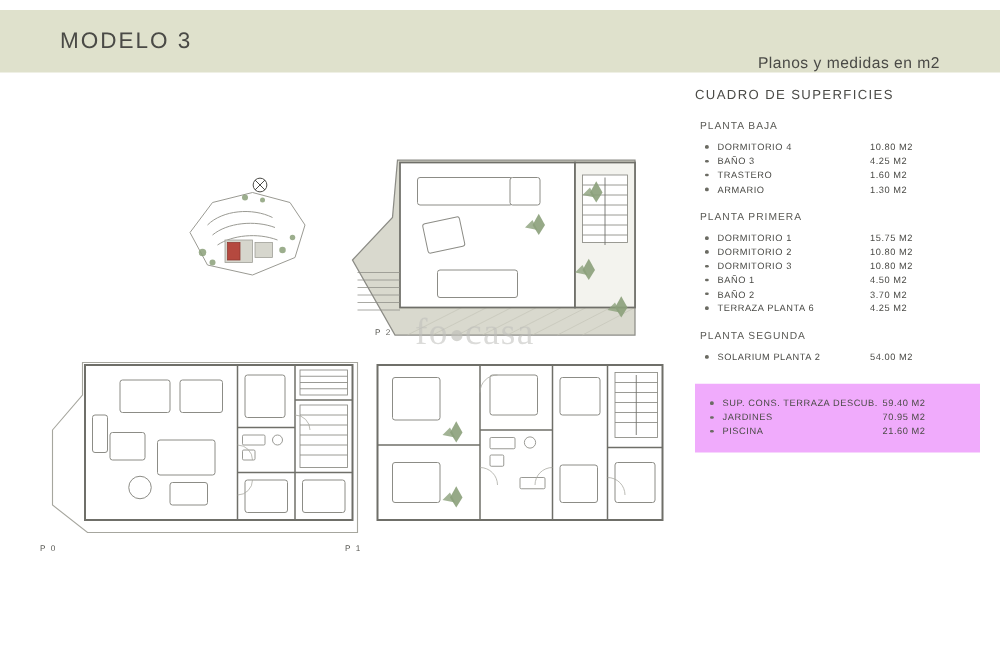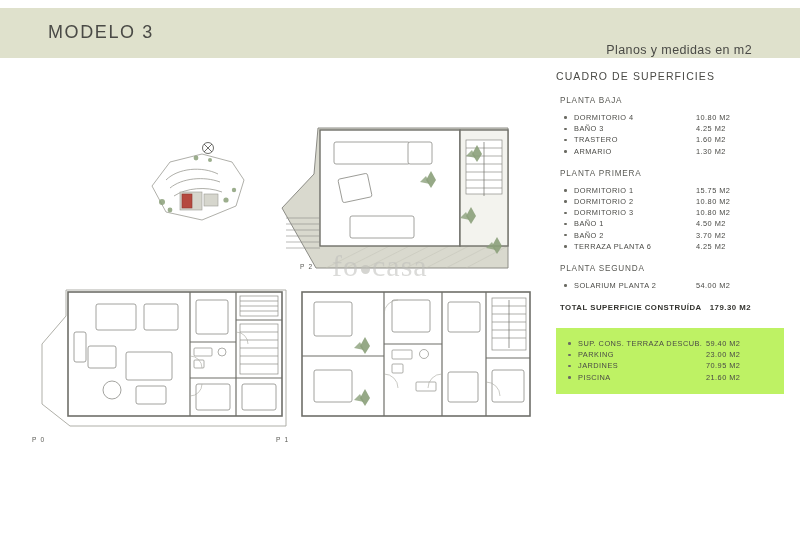--- a/index.html
+++ b/index.html
@@ -86,21 +86,21 @@
   .total-line{
     font-size:7.8px;
     letter-spacing:.5px;
     color:#33332f;
     font-weight:bold;
     margin:10px 0 0 4px;
   }
   .total-line .tval{margin-left:8px;}
   .extras-box{
     margin-top:16px;
-    background:#bef264;
+    background:#f0abfc;
     padding:10px 4px 11px 4px;
   }
   .extras-box ul.rows{margin-bottom:0;}
   .extras-box ul.rows li .val{left:146px;}
   
   .watermark{
     position:absolute;
     left:332px;top:249px;
     font-size:30px;
     letter-spacing:1px;
@@ -370,28 +370,24 @@
       <li><span>BAÑO 1</span><span class="val">4.50 M2</span></li>
       <li><span>BAÑO 2</span><span class="val">3.70 M2</span></li>
       <li><span>TERRAZA PLANTA 6</span><span class="val">4.25 M2</span></li>
     </ul>
 
     <div class="sect-title">PLANTA SEGUNDA</div>
     <ul class="rows">
       <li><span>SOLARIUM PLANTA 2</span><span class="val">54.00 M2</span></li>
     </ul>
 
-    <div class="total-line">
-      <span>TOTAL SUPERFICIE CONSTRUÍDA</span><span class="tval">179.30 M2</span>
-    </div>
 
     <div class="extras-box">
       <ul class="rows">
         <li><span>SUP. CONS. TERRAZA DESCUB.</span><span class="val">59.40 M2</span></li>
-        <li><span>PARKING</span><span class="val">23.00 M2</span></li>
         <li><span>JARDINES</span><span class="val">70.95 M2</span></li>
         <li><span>PISCINA</span><span class="val">21.60 M2</span></li>
       </ul>
     </div>
   </div>
 
   <div class="footer-rule"></div>
 </div>
 
 </body></html>

